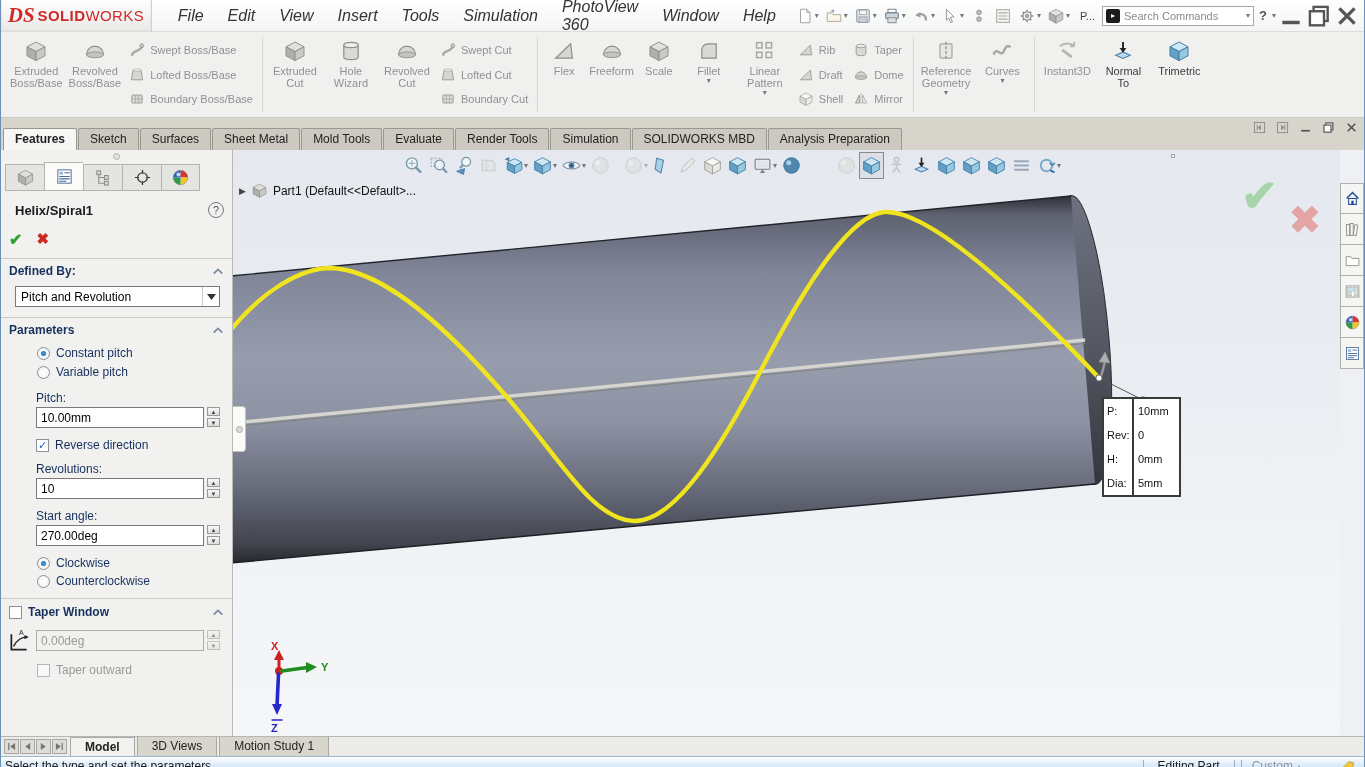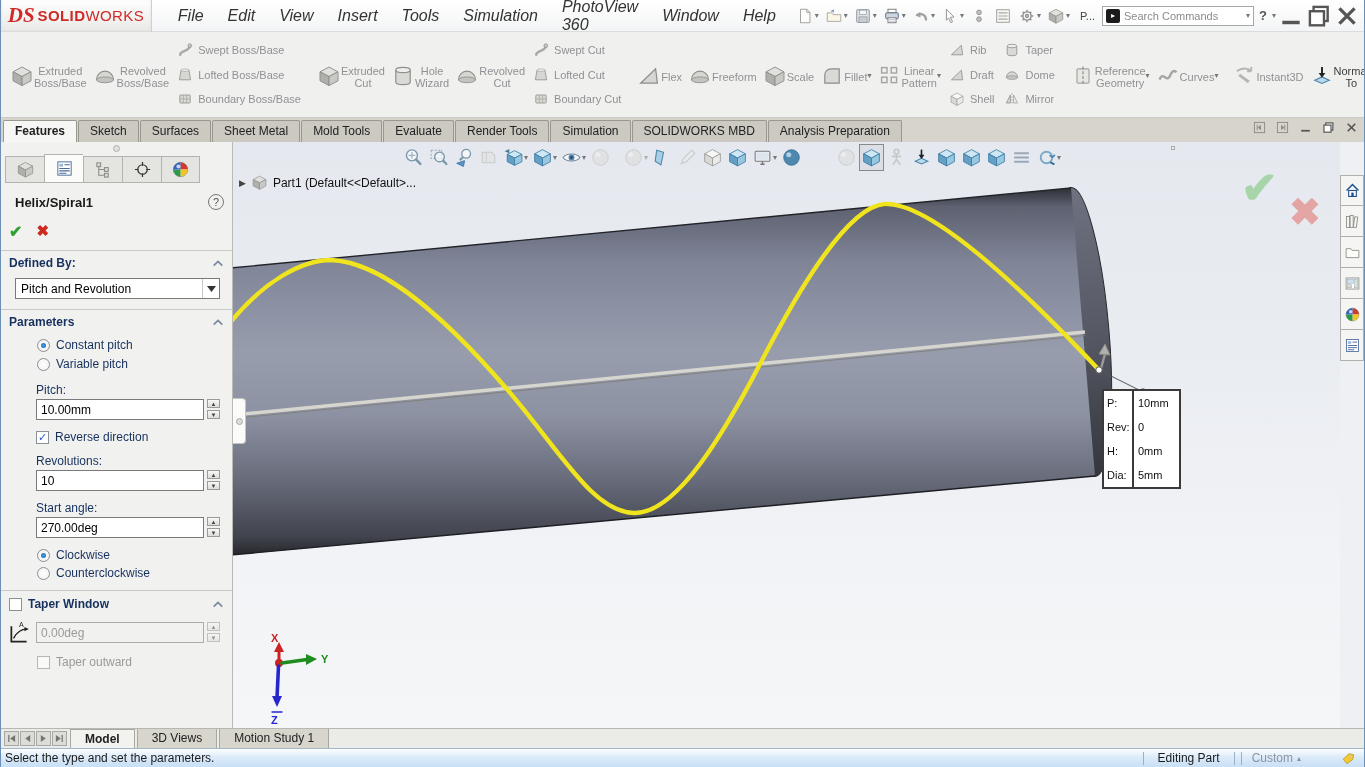--- a/index.html
+++ b/index.html
@@ -28,32 +28,32 @@
   #search-box{width:152px;height:20px;border:1px solid #a6a6a6;background:#fff;display:flex;align-items:center;padding:0 3px;gap:4px;}
   #search-sw{width:14px;height:14px;background:#1c1c1c;border-radius:2px;display:flex;align-items:center;justify-content:center;color:#fff;font-size:8px;}
   #search-placeholder{flex:1;font-size:11px;color:#8a8a8a;white-space:nowrap;overflow:hidden;}
   #help-btn{font-size:13px;font-weight:bold;color:#555;padding:0 3px;}
   .winbtn{width:26px;height:22px;display:flex;align-items:center;justify-content:center;}
 
   
   #ribbon{height:86px;background:#f0f0ee;display:flex;align-items:stretch;padding:1px 2px;border-bottom:1px solid #cbcbc9;}
   .rb-group{display:flex;align-items:stretch;padding:2px 4px;}
   .rb-sep{width:1px;background:#d7d7d4;margin:4px 0;}
-  .rb-item{display:flex;flex-direction:row;align-items:center;padding:4px 3px 1px;min-width:56px;cursor:default;}
+  .rb-item{display:flex;flex-direction:column;align-items:center;padding:4px 3px 1px;min-width:56px;cursor:default;}
   .rb-item.med{min-width:44px;}
   .rb-item .icon svg{width:24px;height:24px;}
   .rb-label{font-size:11px;line-height:12px;color:#909194;text-align:center;margin-top:2px;white-space:nowrap;}
   .rb-label.en{color:#3c3c3c;}
   .rb-col{display:flex;flex-direction:column;justify-content:space-between;padding:5px 2px;}
   .rb-srow{display:flex;align-items:center;height:20px;gap:5px;padding:0 3px;cursor:default;}
   .rb-srow .icon svg{width:16px;height:16px;}
   .rb-srow .rb-label{margin:0;text-align:left;}
 
   
-  #cmdtabs{height:24px;background:#d7d4cc;display:flex;align-items:flex-end;padding-left:2px;position:relative;}
+  #cmdtabs{height:32px;background:#d7d4cc;display:flex;align-items:flex-end;padding-left:2px;position:relative;}
   .ctab{padding:3px 11px 4px;font-size:12px;color:#222;background:#ccc9c1;border:1px solid #98988f;border-bottom:none;
         border-radius:2px 2px 0 0;margin-right:1px;cursor:default;}
   .ctab.active{background:#f6f6f4;font-weight:bold;}
   #doc-controls{position:absolute;right:6px;top:3px;display:flex;gap:10px;align-items:center;}
   #doc-controls .icon svg{width:13px;height:13px;}
 
   
   #main{position:relative;height:586px;display:flex;background:#eef0f4;}
 
   

